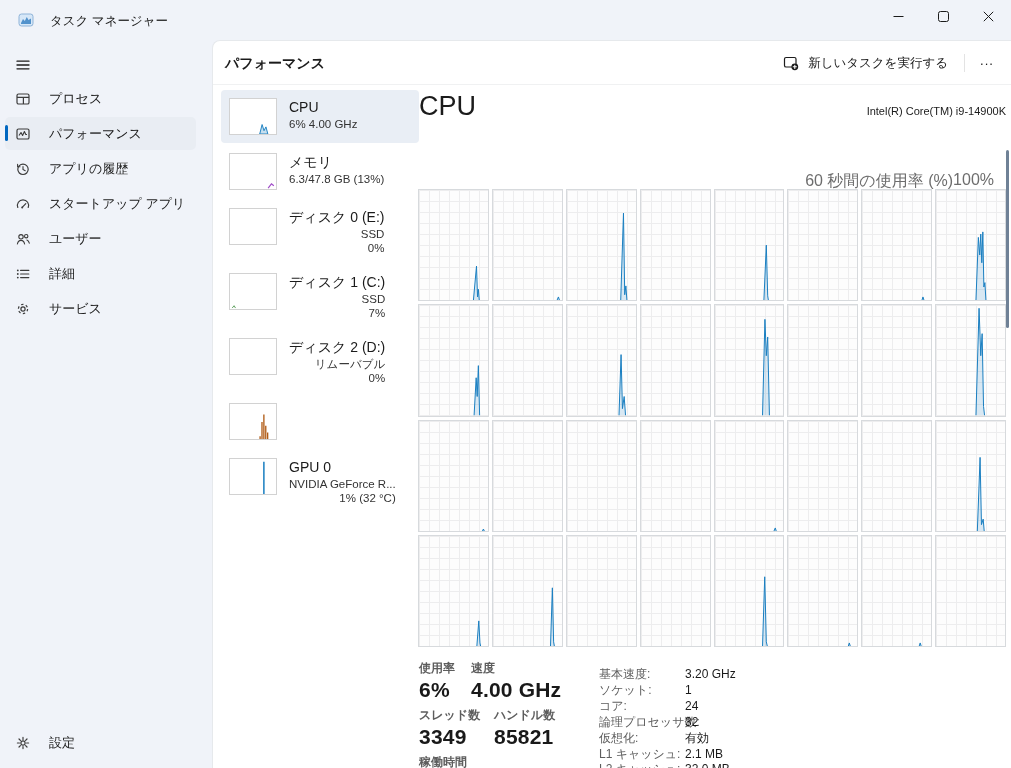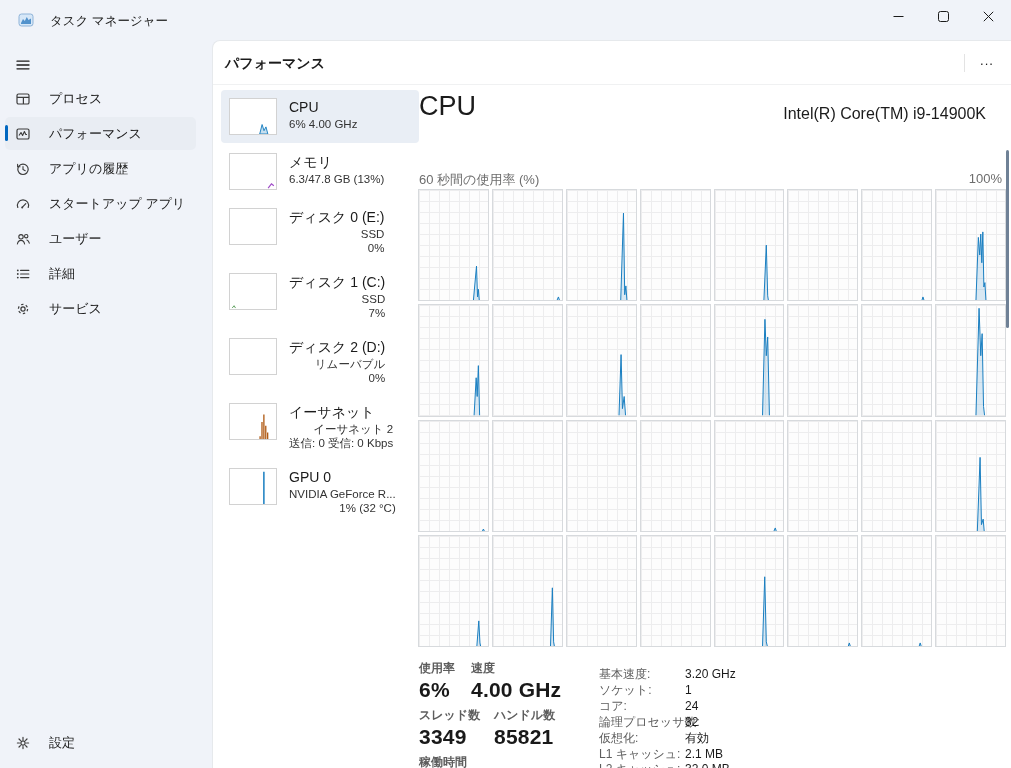--- a/index.html
+++ b/index.html
@@ -41,22 +41,22 @@
   .perf-item { display:flex; padding:8px 6px 8px 8px; border-radius:4px; margin-bottom:2px; }
   .perf-item.selected { background:#e9eef5; }
   .thumb { width:48px; height:37px; background:#fff; border:1px solid #d2d2d2; margin-right:12px; flex:none; }
   .thumb svg { display:block; width:100%; height:100%; }
   .perf-texts { min-width:0; }
   .perf-name { font-size:14px; line-height:19px; white-space:nowrap; }
   .perf-line { font-size:11.5px; line-height:14px; color:#333; white-space:nowrap;text-align:right; }
   
   .cpu-panel { position:absolute; left:205px; top:44px; width:592px; height:680px; }
   .cpu-title { position:absolute; left:1px; top:4px; font-size:27px; font-weight:300; line-height:34px; }
-  .cpu-subtitle { position:absolute; right:24px; top:20px; font-size:16px; }
-  .chart-captions { position:absolute; left:1px; right:8px; top:86px; display:flex; justify-content:space-between; font-size:13px; color:#6d6d6d; }
+  .cpu-subtitle { position:absolute; right:4px; top:20px; font-size:11px; }
+  .chart-captions { position:absolute; left:1px; right:16px; top:86px; display:flex; justify-content:flex-end; font-size:16px; color:#6d6d6d; }
   .cpu-grid { position:absolute; left:0; top:104px; width:588px; height:458px;
               display:grid; grid-template-columns:repeat(8,1fr); grid-template-rows:repeat(4,1fr); gap:3px; }
   .cell { position:relative; border:1px solid #d7dadd; background-color:#fdfdfd;
           background-image:
             repeating-linear-gradient(to right, #ededee 0 1px, transparent 1px 10px),
             repeating-linear-gradient(to bottom, #ededee 0 1px, transparent 1px 11px); }
   .cell svg { position:absolute; inset:0; width:100%; height:100%; }
   
   .cpu-stats-left { position:absolute; left:1px; top:576px; }
   .stats-row { display:flex; margin-bottom:5px;font-weight:bold; }
@@ -186,20 +186,30 @@
           </svg>
       </span>
       <span class="lbl">設定</span>
     </div>
   </div>
 
   <div class="card">
     <div class="card-header">
       <span class="card-title">パフォーマンス</span>
       <div class="header-actions">
+        <div class="run-task">
+          <span style="display:flex">
+            <svg width="16" height="16" viewBox="0 0 16 16">
+                <rect x="1.5" y="2.5" width="11.5" height="9.5" rx="1.6" fill="none" stroke="#1b1b1b" stroke-width="1.2"></rect>
+                <circle cx="11.8" cy="11.8" r="3.4" fill="#1b1b1b"></circle>
+                <path d="M11.8 10.2v3.2M10.2 11.8h3.2" stroke="#fff" stroke-width="1.1" stroke-linecap="round"></path>
+              </svg>
+          </span>
+          <span>新しいタスクを実行する</span>
+        </div>
         <div class="action-sep"></div>
         <div class="more-btn">...</div>
       </div>
     </div>
 
     <div class="perf-list" id="perfList">
         <div class="perf-item selected">
           <div class="thumb">
             <svg viewBox="0 0 48 37" preserveAspectRatio="none">
               <path d="M31 37 L33.5 27 L35.5 33.5 L37.5 29.5 L39.5 37 Z" fill="rgba(26,127,193,.25)" stroke="#1a7fc1" stroke-width="1"></path>
@@ -251,25 +261,20 @@
             <div class="perf-name">ディスク 2 (D:)</div>
             <div class="perf-line">リムーバブル</div>
             <div class="perf-line">0%</div>
           </div>
         </div>
         <div class="perf-item">
           <div class="thumb">
             <svg viewBox="0 0 48 37">
               <path d="M33.5 37V19 M35.5 37V11 M37.5 37V23 M39.5 37V30 M31.5 37v-3" stroke="#b05a14" stroke-width="1.4"></path>
             </svg>
-          </div>
-          <div class="perf-texts">
-            <div class="perf-name">イーサネット</div>
-            <div class="perf-line">イーサネット 2</div>
-            <div class="perf-line">送信: 0 受信: 0 Kbps</div>
           </div>
         </div>
         <div class="perf-item">
           <div class="thumb">
             <svg viewBox="0 0 48 37">
               <path d="M35.5 37V3" stroke="#1a7fc1" stroke-width="1.6"></path>
             </svg>
           </div>
           <div class="perf-texts">
             <div class="perf-name">GPU 0</div>

